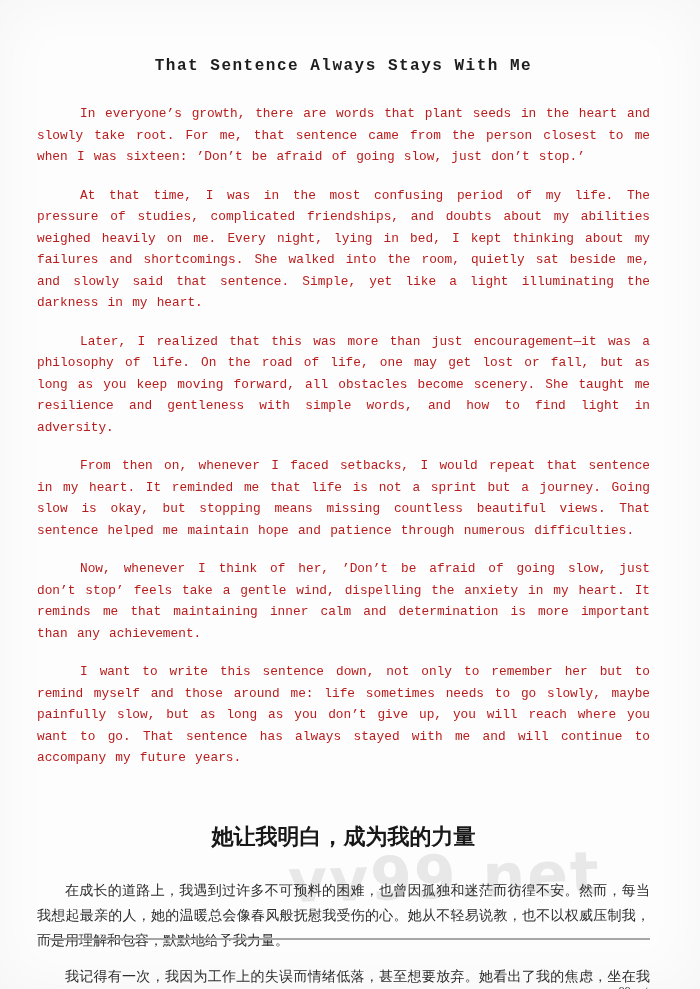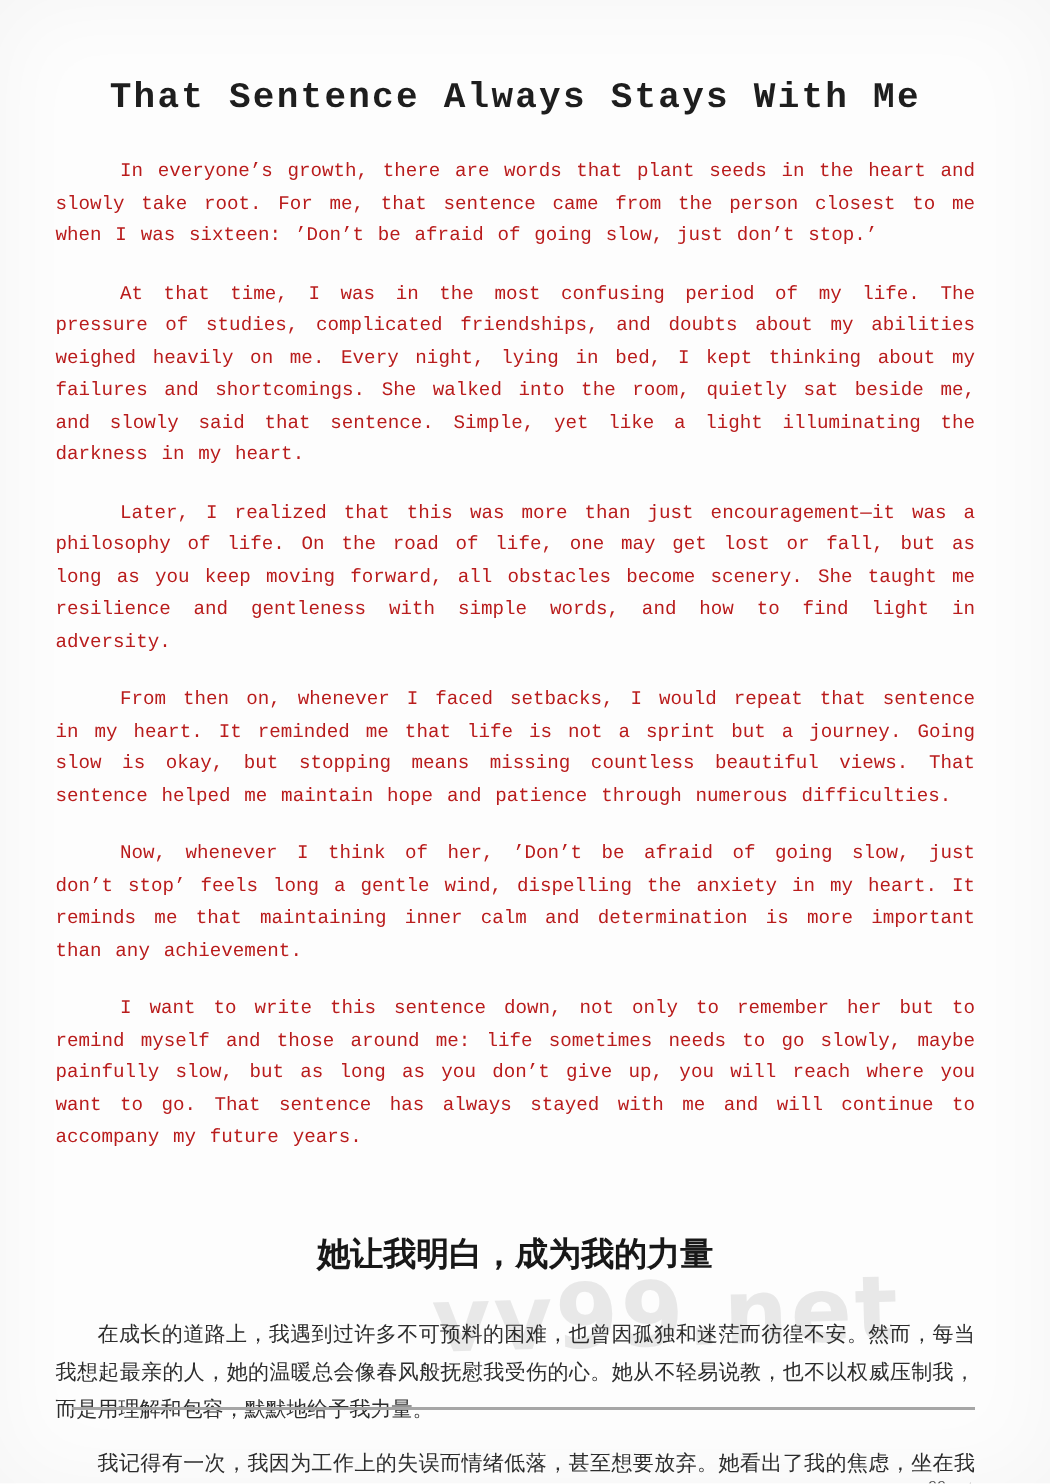--- a/index.html
+++ b/index.html
@@ -18,21 +18,21 @@
   .doc {
     position: absolute;
     left: 37px;
     right: 50px;
     top: 0;
     z-index: 2;
   }
   
   .en-title {
     font-family: "Liberation Mono", "DejaVu Sans Mono", monospace;
-    font-size: 24px;
+    font-size: 16px;
     font-weight: 600;
     letter-spacing: 1.5px;
     color: #1e1e1e;
     text-align: center;
     margin: 52px 0 23px 0;
     line-height: 28px;
   }
   .en-body p {
     font-family: "Liberation Mono", "DejaVu Sans Mono", monospace;
     font-size: 12.8px;
@@ -108,21 +108,21 @@
 
   <div class="doc">
 
     <div class="en-section">
       <h1 class="en-title">That Sentence Always Stays With Me</h1>
       <div class="en-body">
         <p>In everyone’s growth, there are words that plant seeds in the heart and slowly take root. For me, that sentence came from the person closest to me when I was sixteen: ’Don’t be afraid of going slow, just don’t stop.’</p>
         <p>At that time, I was in the most confusing period of my life. The pressure of studies, complicated friendships, and doubts about my abilities weighed heavily on me. Every night, lying in bed, I kept thinking about my failures and shortcomings. She walked into the room, quietly sat beside me, and slowly said that sentence. Simple, yet like a light illuminating the darkness in my heart.</p>
         <p>Later, I realized that this was more than just encouragement—it was a philosophy of life. On the road of life, one may get lost or fall, but as long as you keep moving forward, all obstacles become scenery. She taught me resilience and gentleness with simple words, and how to find light in adversity.</p>
         <p>From then on, whenever I faced setbacks, I would repeat that sentence in my heart. It reminded me that life is not a sprint but a journey. Going slow is okay, but stopping means missing countless beautiful views. That sentence helped me maintain hope and patience through numerous difficulties.</p>
-        <p>Now, whenever I think of her, ’Don’t be afraid of going slow, just don’t stop’ feels long a gentle wind, dispelling the anxiety in my heart. It reminds me that maintaining inner calm and determination is more important than any achievement.</p>
+        <p>Now, whenever I think of her, ’Don’t be afraid of going slow, just don’t stop’ feels take a gentle wind, dispelling the anxiety in my heart. It reminds me that maintaining inner calm and determination is more important than any achievement.</p>
         <p>I want to write this sentence down, not only to remember her but to remind myself and those around me: life sometimes needs to go slowly, maybe painfully slow, but as long as you don’t give up, you will reach where you want to go. That sentence has always stayed with me and will continue to accompany my future years.</p>
       </div>
     </div>
 
     <div class="zh-section">
       <h2 class="zh-title">她让我明白，成为我的力量</h2>
       <div class="zh-body">
         <p>在成长的道路上，我遇到过许多不可预料的困难，也曾因孤独和迷茫而彷徨不安。然而，每当我想起最亲的人，她的温暖总会像春风般抚慰我受伤的心。她从不轻易说教，也不以权威压制我，而是用理解和包容，默默地给予我力量。</p>
         <p>我记得有一次，我因为工作上的失误而情绪低落，甚至想要放弃。她看出了我的焦虑，坐在我身边，只是握住我的手，轻声说：‘没关系，我们一起想办法。’那一刻，我感受到的不只是安慰，更是一种坚定的力量。她让我明白，无论遇到什么困难，最重要的是有人愿意陪你一同面对，而不是让你独自承担。</p>
       </div>

